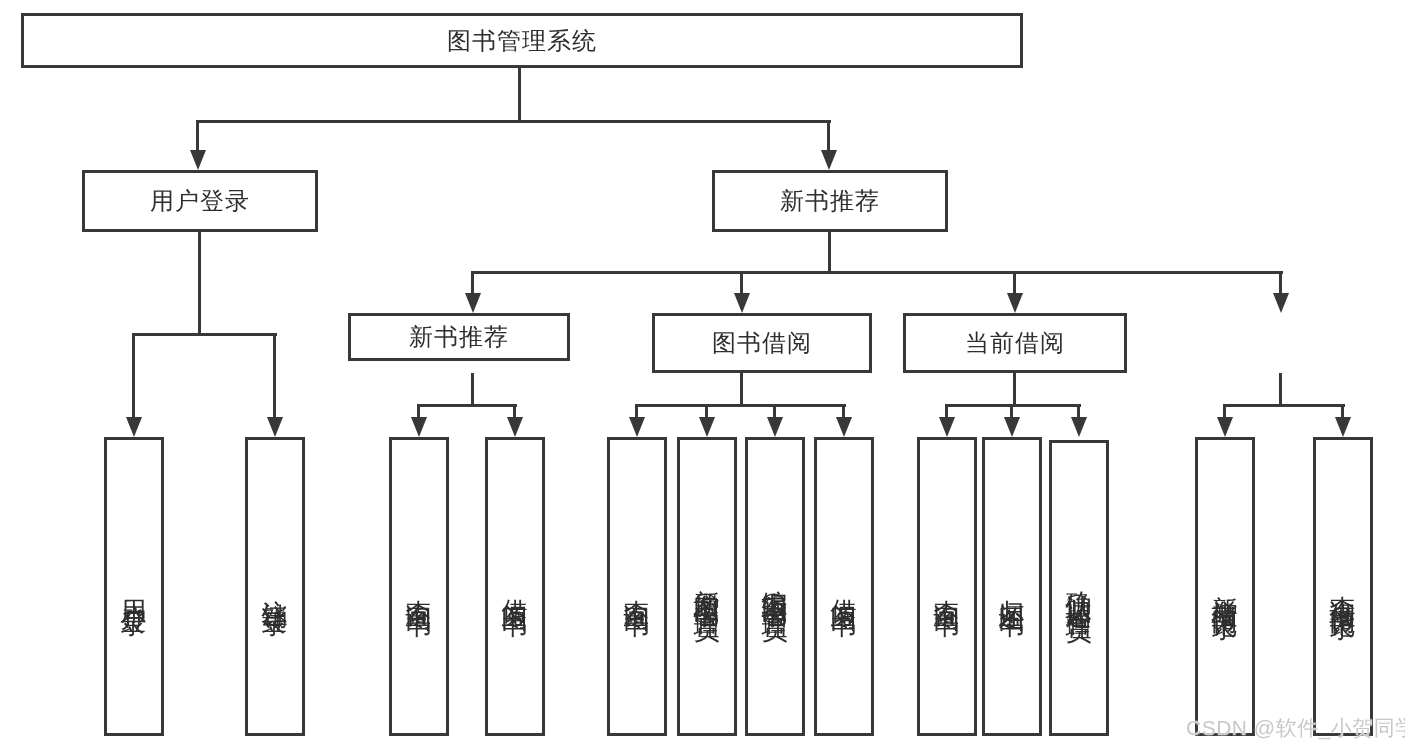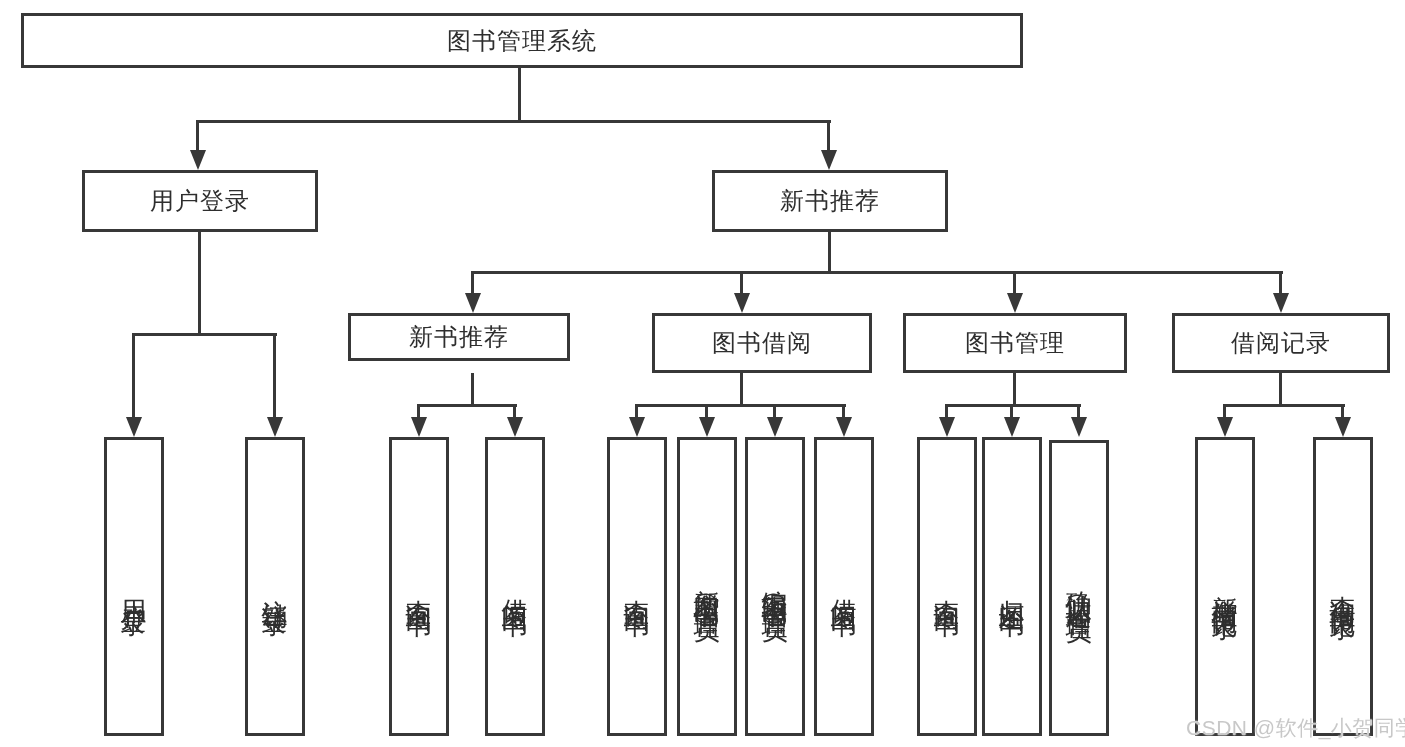--- a/index.html
+++ b/index.html
@@ -66,24 +66,21 @@
   <div class="vl" style="left:1279px;top:271px;height:24px"></div>
   <div class="ar" style="left:1273px;top:293px"></div>
 
   <div class="box" style="left:348px;top:313px;width:222px;height:48px">
     <span class="hlabel">新书推荐</span>
   </div>
   <div class="box" style="left:652px;top:313px;width:220px;height:60px">
     <span class="hlabel">图书借阅</span>
   </div>
   <div class="box" style="left:903px;top:313px;width:224px;height:60px">
-    <span class="hlabel">图书管理</span>
-  </div>
-  <div class="box" style="left:1172px;top:313px;width:218px;height:60px">
-    <span class="hlabel">借阅记录</span>
+    <span class="hlabel">当前借阅</span>
   </div>
 
   <div class="vl" style="left:471px;top:373px;height:33px"></div>
   <div class="hl" style="left:417px;top:404px;width:100px"></div>
   <div class="vl" style="left:417px;top:404px;height:15px"></div>
   <div class="ar" style="left:411px;top:417px"></div>
   <div class="vl" style="left:513px;top:404px;height:15px"></div>
   <div class="ar" style="left:507px;top:417px"></div>
 
   <div class="vl" style="left:740px;top:373px;height:33px"></div>

